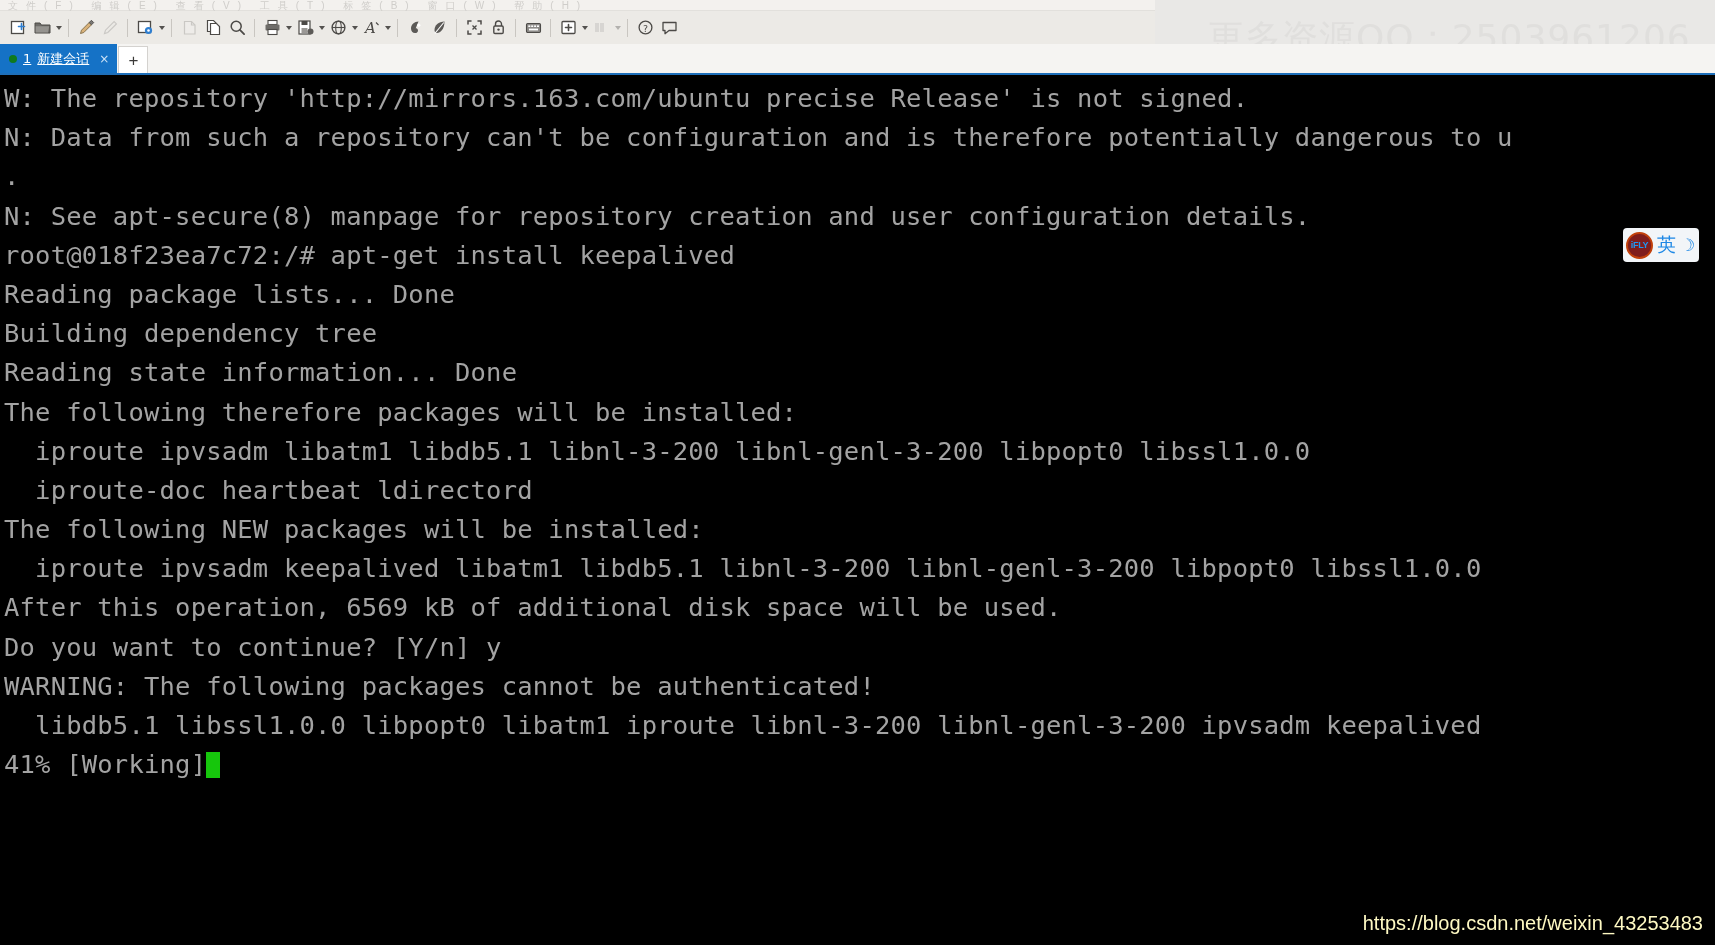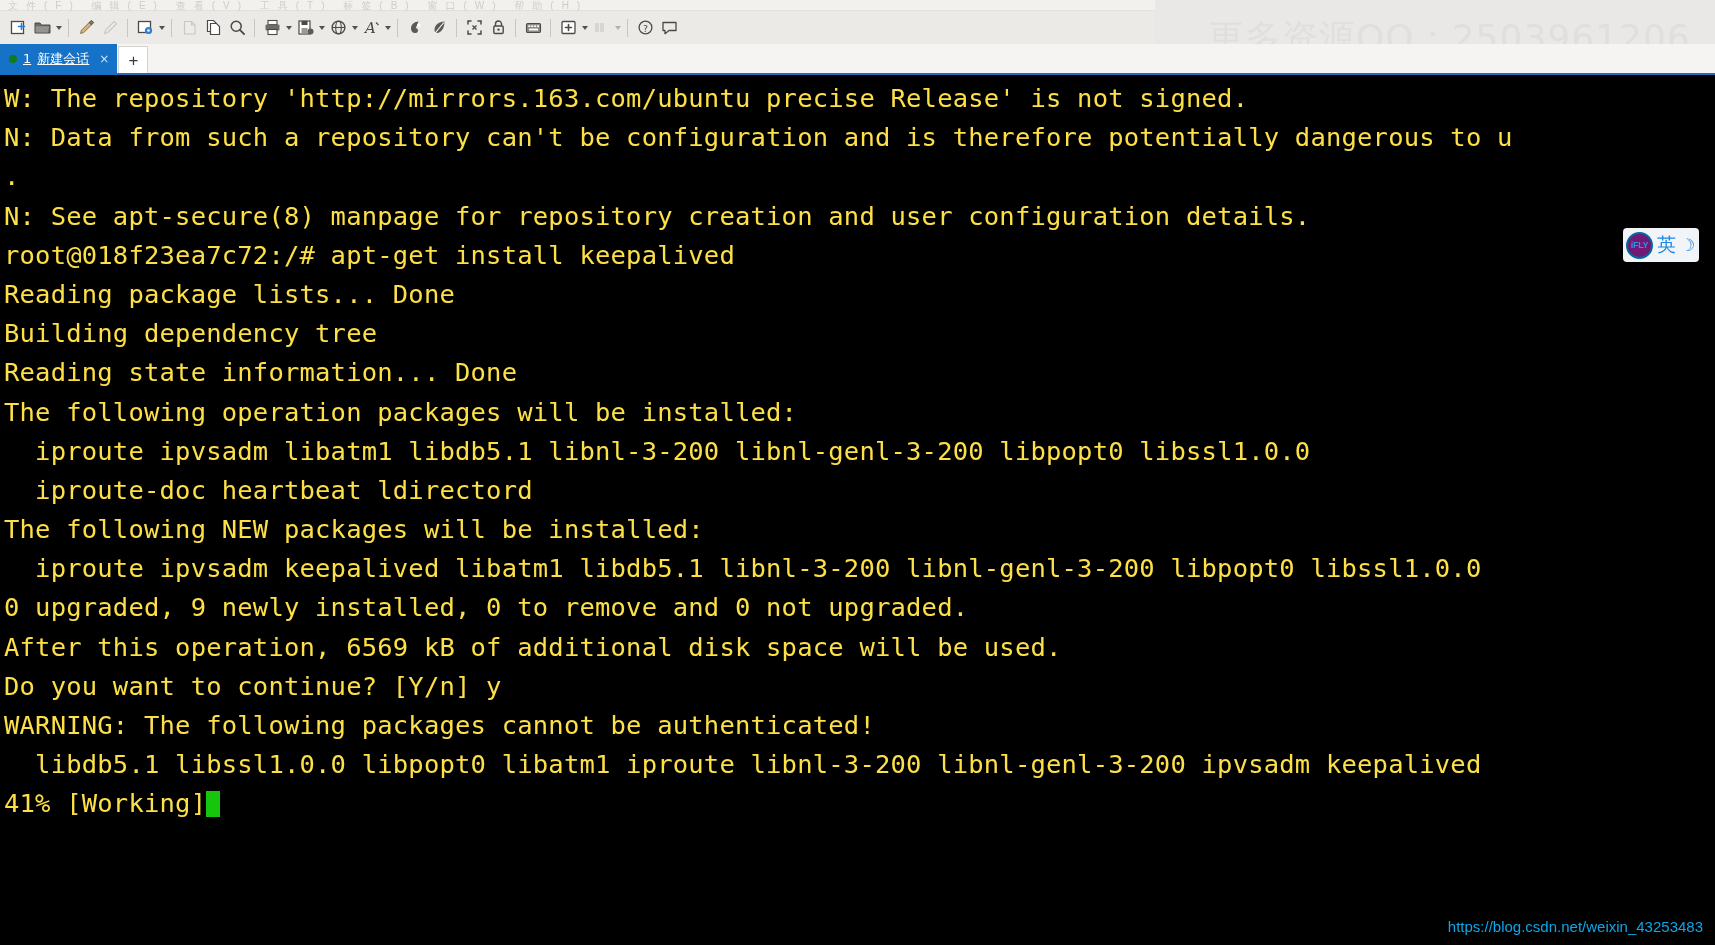--- a/index.html
+++ b/index.html
@@ -168,21 +168,21 @@
     width: 1715px;
     height: 870px;
     background: #000000;
     overflow: hidden;
     padding: 4px 0 0 4px;
   }
   .term-line {
     font-family: "DejaVu Sans Mono", monospace;
     font-size: 25.5px;
     line-height: 39.2px;
-    color: #fde047;
+    color: #a3a3a3;
     white-space: pre;
     letter-spacing: 0.2px;
     height: 39.2px;
   }
   .cursor {
     display: inline-block;
     width: 14px;
     height: 26px;
     background: #16c60c;
     vertical-align: -5px;
@@ -197,48 +197,48 @@
     display: flex;
     align-items: center;
     gap: 4px;
     background: #f2f5f8;
     border-radius: 4px;
     padding: 2px 4px 2px 3px;
   }
   .ime-logo {
     width: 27px; height: 27px;
     border-radius: 50%;
-    border: 2px solid #0369a1;
+    border: 2px solid #c2410c;
     color: #2196f3;
     font-size: 9px;
     font-weight: bold;
     display: flex;
     align-items: center;
     justify-content: center;
-    background: #701a75;
+    background: #7f1d1d;
     letter-spacing: -0.3px;
     text-align: right;
   }
   .ime-cn {
     color: #1e88e5;
     font-size: 19px;
     font-family: "DejaVu Sans", sans-serif;
   }
   .ime-moon {
     color: #1e88e5;
     font-size: 17px;
   }
 
   
   .csdn-watermark {
     position: absolute;
     bottom: 10px;
     right: 12px;
-    font-size: 15px;
-    color: #0ea5e9;
+    font-size: 20px;
+    color: #fef9c3;
     font-family: "Liberation Sans", sans-serif;
     user-select: none;
   }
 
   
   .win-edge-left {
     position: absolute;
     top: 0; left: 0;
     width: 4px; height: 44px;
     background: #e4e2df;
@@ -456,26 +456,25 @@
 
   <div class="terminal" id="terminal">
       <div class="term-line"><span>W: The repository 'http://mirrors.163.com/ubuntu precise Release' is not signed.</span></div>
       <div class="term-line"><span>N: Data from such a repository can't be configuration and is therefore potentially dangerous to u</span></div>
       <div class="term-line"><span>.</span></div>
       <div class="term-line"><span>N: See apt-secure(8) manpage for repository creation and user configuration details.</span></div>
       <div class="term-line"><span>root@018f23ea7c72:/# apt-get install keepalived</span></div>
       <div class="term-line"><span>Reading package lists... Done</span></div>
       <div class="term-line"><span>Building dependency tree</span></div>
       <div class="term-line"><span>Reading state information... Done</span></div>
-      <div class="term-line"><span>The following operation packages will be installed:</span></div>
+      <div class="term-line"><span>The following therefore packages will be installed:</span></div>
       <div class="term-line"><span>  iproute ipvsadm libatm1 libdb5.1 libnl-3-200 libnl-genl-3-200 libpopt0 libssl1.0.0</span></div>
       <div class="term-line"><span>  iproute-doc heartbeat ldirectord</span></div>
       <div class="term-line"><span>The following NEW packages will be installed:</span></div>
       <div class="term-line"><span>  iproute ipvsadm keepalived libatm1 libdb5.1 libnl-3-200 libnl-genl-3-200 libpopt0 libssl1.0.0</span></div>
-      <div class="term-line"><span>0 upgraded, 9 newly installed, 0 to remove and 0 not upgraded.</span></div>
       <div class="term-line"><span>After this operation, 6569 kB of additional disk space will be used.</span></div>
       <div class="term-line"><span>Do you want to continue? [Y/n] y</span></div>
       <div class="term-line"><span>WARNING: The following packages cannot be authenticated!</span></div>
       <div class="term-line"><span>  libdb5.1 libssl1.0.0 libpopt0 libatm1 iproute libnl-3-200 libnl-genl-3-200 ipvsadm keepalived</span></div>
       <div class="term-line"><span>41% [Working]</span><span class="cursor"></span></div>
     </div>
 
   <div class="ime-badge">
     <span class="ime-logo">iFLY</span>
     <span class="ime-cn">英</span>

